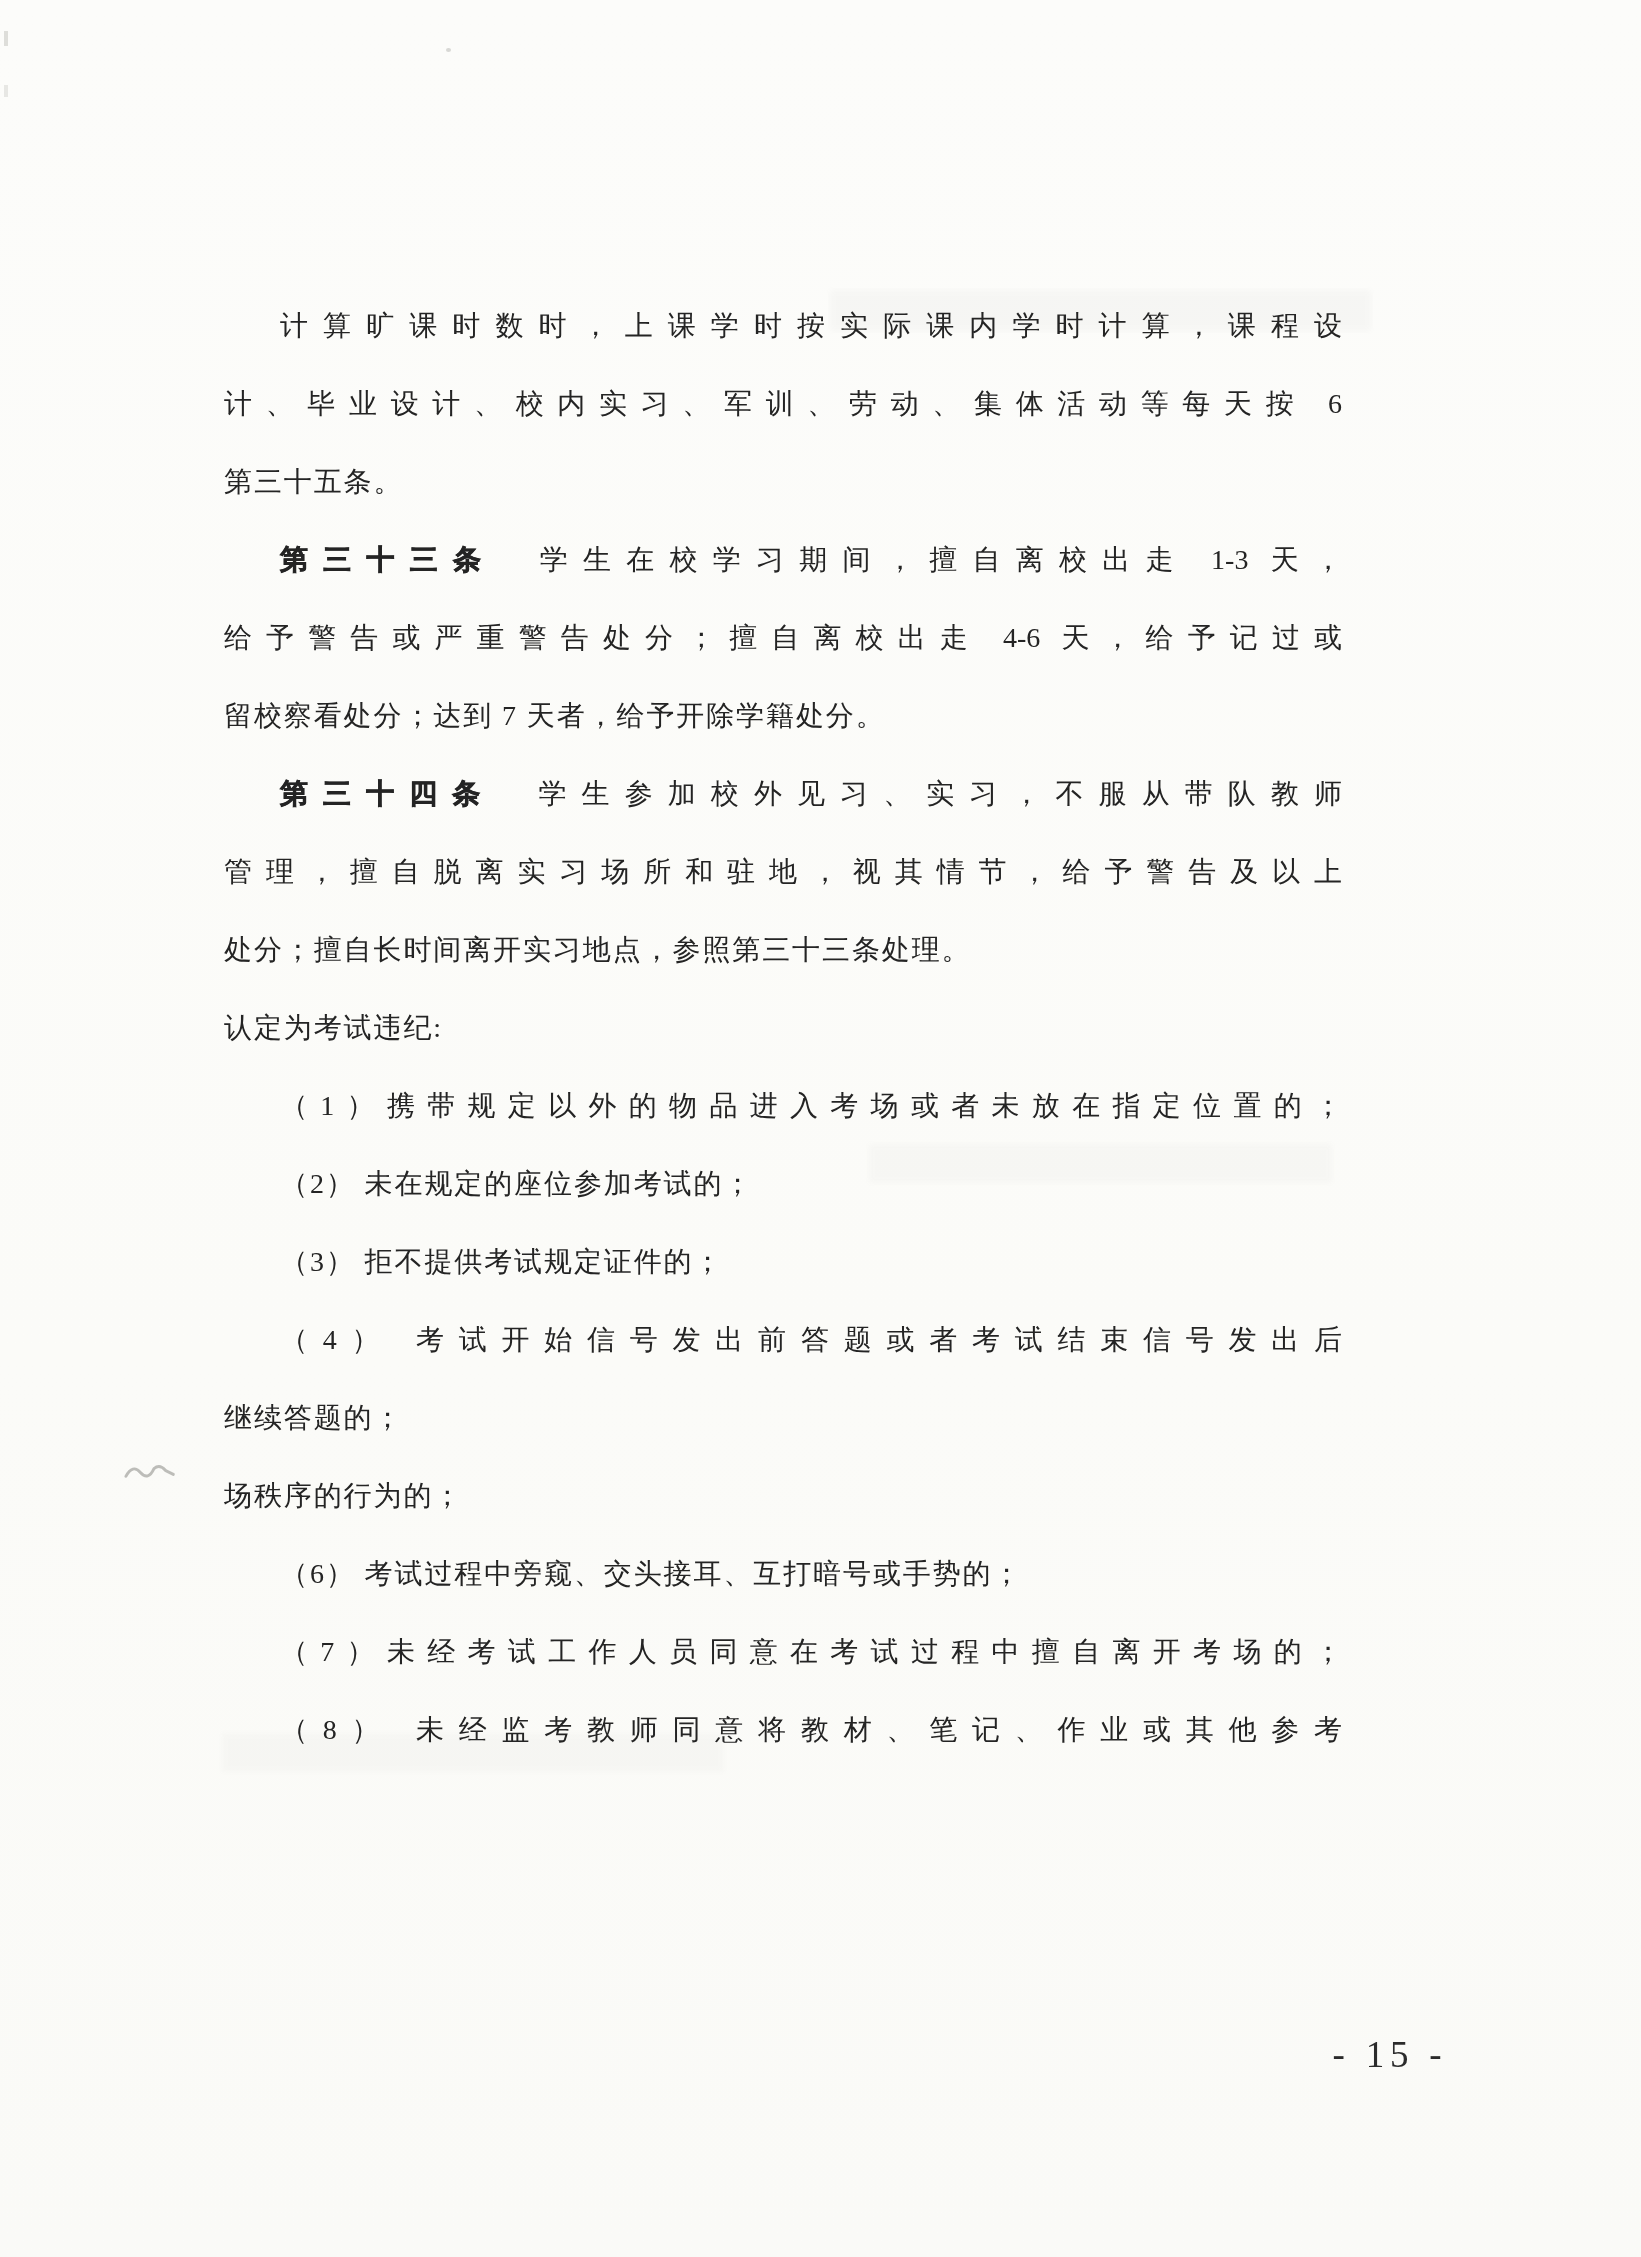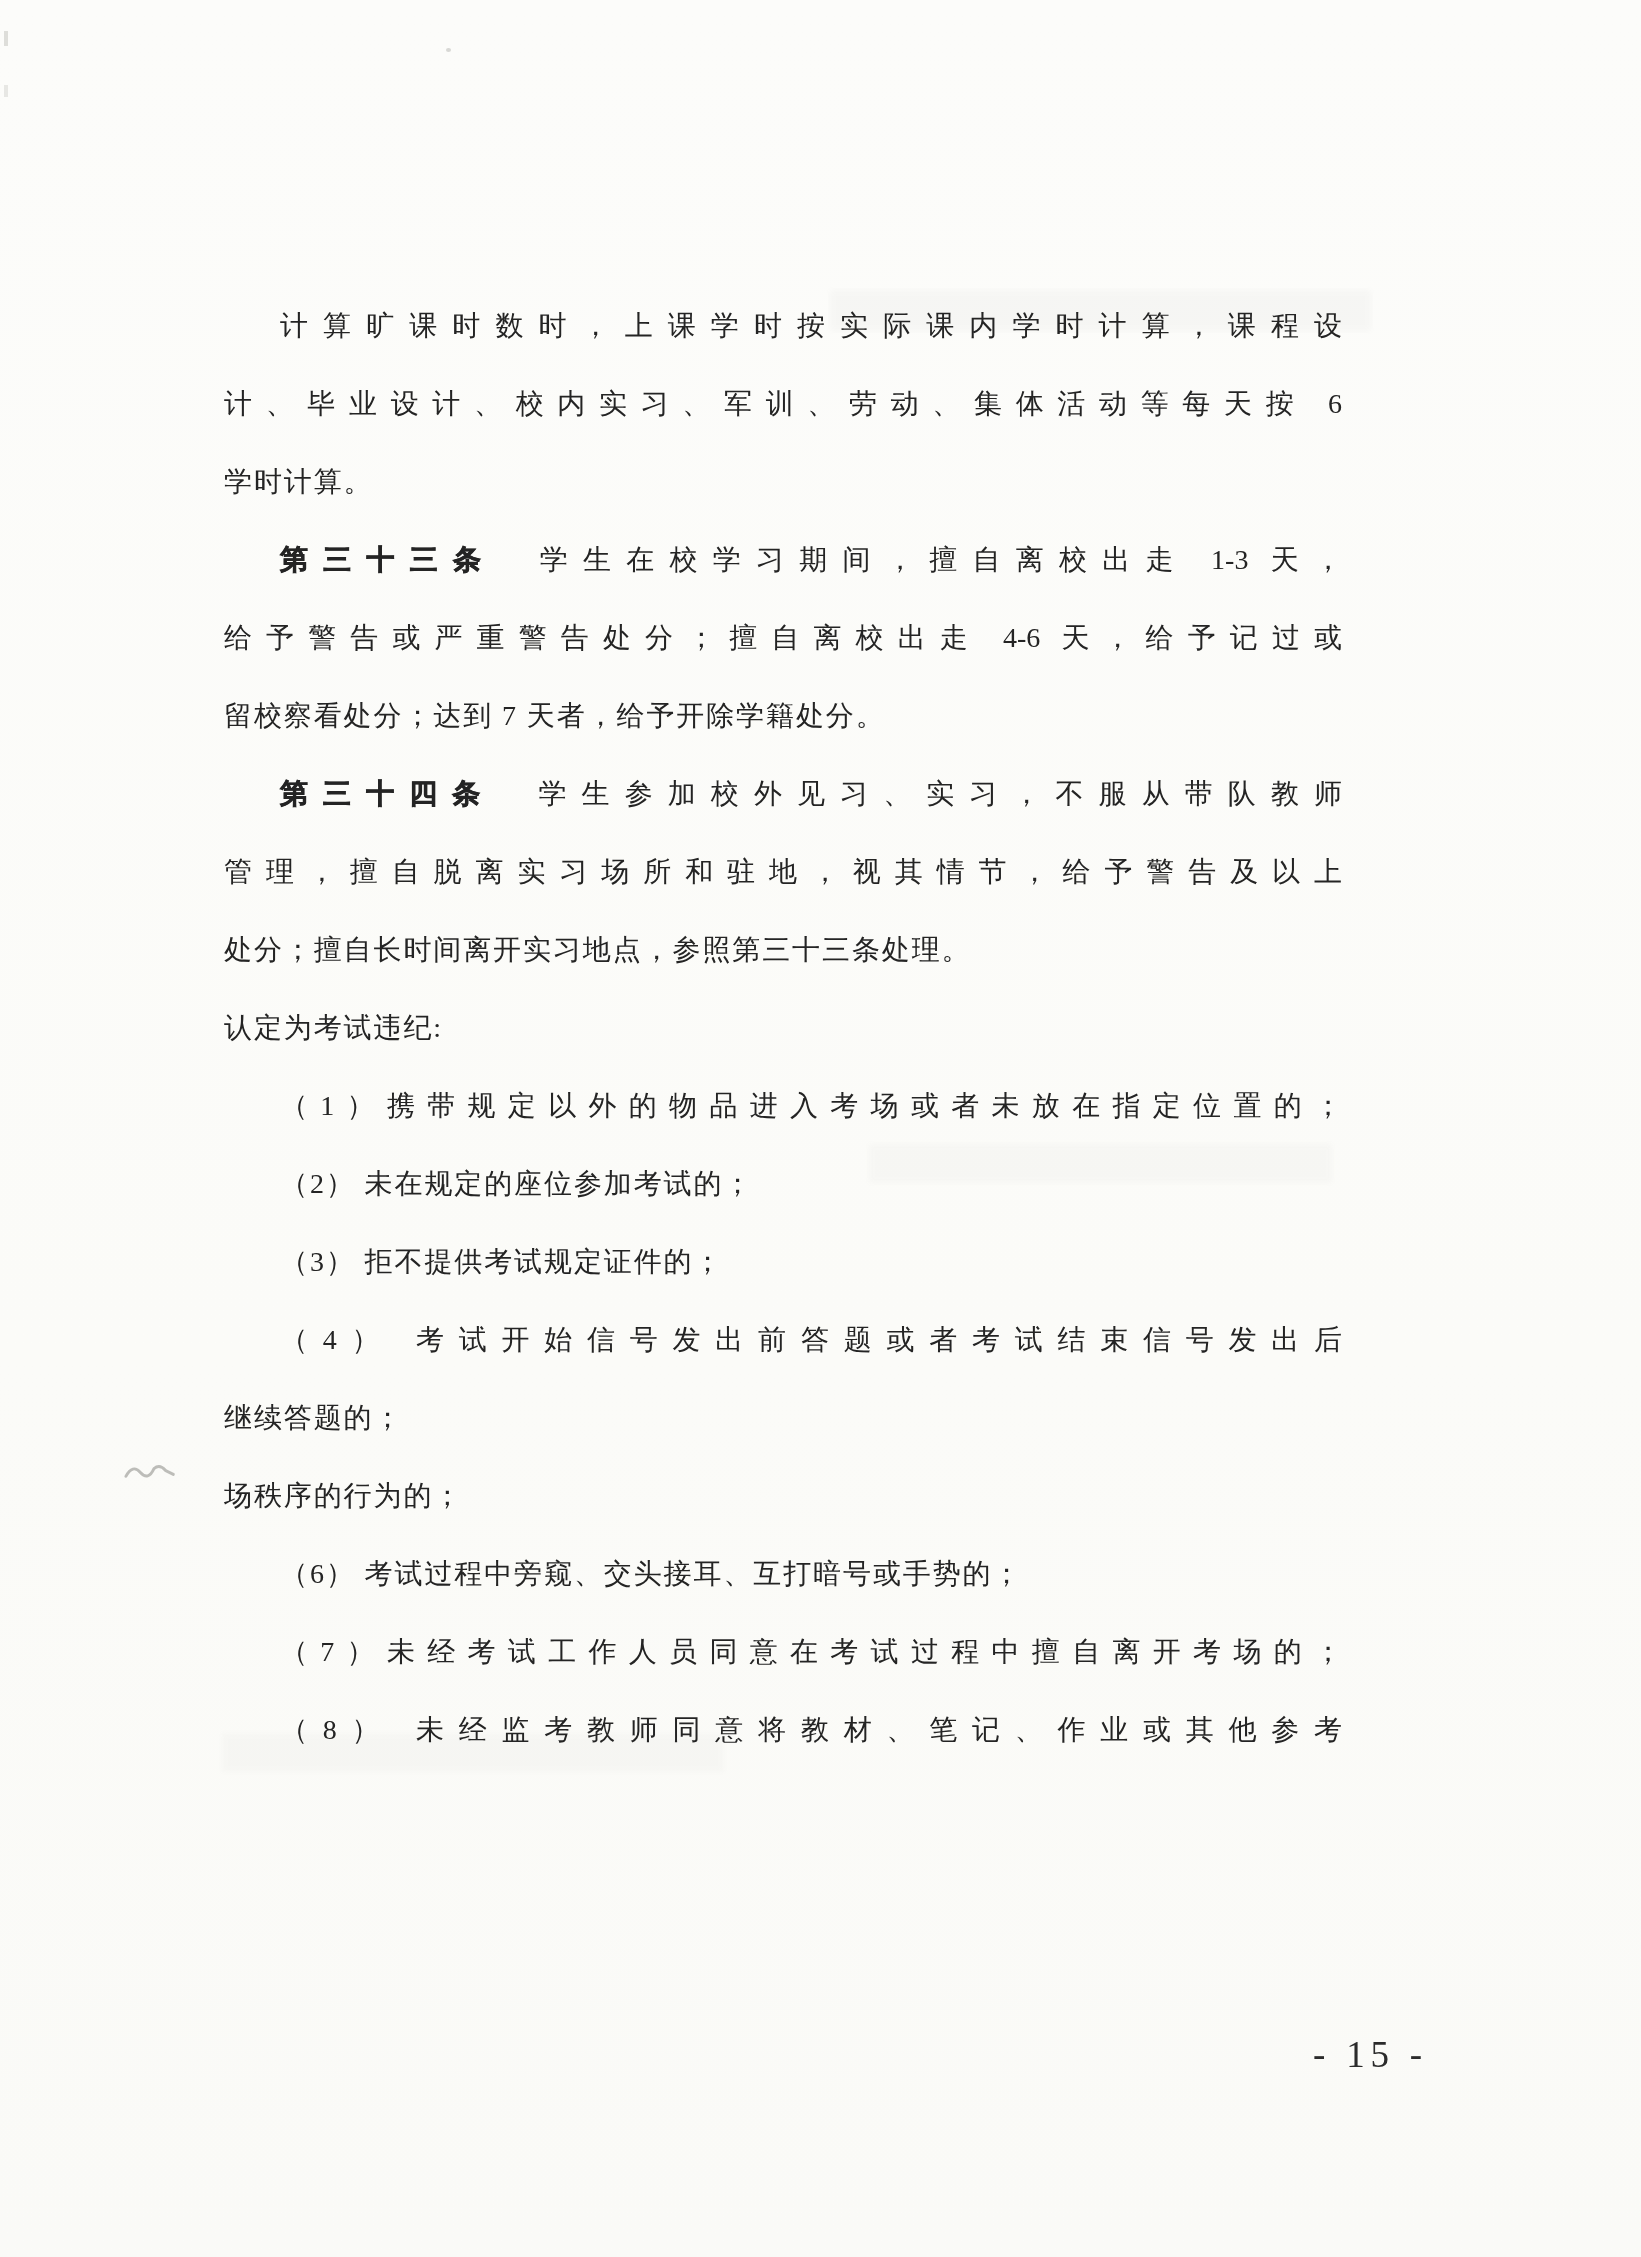--- a/index.html
+++ b/index.html
@@ -44,20 +44,21 @@
     font-weight: 700;
     -webkit-text-stroke: 0.6px #242424;
   }
   .page-number {
     position: absolute;
     left: 1313px;
     top: 2033px;
     width: 154px;
     font-size: 37px;
     letter-spacing: 5.8px;
+    text-align: center;
     color: #2b2b2b;
   }
   
   .artifact { position: absolute; pointer-events: none; }
   .pencil-mark { left: 122px; top: 1451px; }
   .dot-1 { left: 446px; top: 48px; width: 4.8px; height: 3.9px;
            background: #b9b9b6; border-radius: 50%; opacity: .55; }
   .edge-mark-1 { left: 3.9px; top: 31px; width: 3.9px; height: 15.4px;
                  background: #c9c9c5; opacity: .6; }
   .edge-mark-2 { left: 3.9px; top: 85px; width: 3.9px; height: 11.6px;
@@ -80,21 +81,21 @@
   <div class="artifact ghost-1"></div>
   <div class="artifact ghost-2"></div>
   <div class="artifact ghost-3"></div>
   <svg class="artifact pencil-mark" width="62" height="41" viewBox="0 0 64 42">
     <path d="M4 26 q7 -13 15 -4 t14 -4 q6 -5 12 2 l8 4" fill="none" stroke="#9b9b97" stroke-width="3" stroke-linecap="round" opacity="0.65"></path>
   </svg>
 
   <div class="text-area">
       <div class="line justify indent"><span>计算旷课时数时，上课学时按实际课内学时计算，课程设</span></div>
       <div class="line justify"><span>计、毕业设计、校内实习、军训、劳动、集体活动等每天按 6</span></div>
-      <div class="line"><span>学时计算。</span></div>
+      <div class="line"><span>第三十五条。</span></div>
       <div class="line justify indent"><span class="bold">第三十三条</span><span>　学生在校学习期间，擅自离校出走 1-3 天，</span></div>
       <div class="line justify"><span>给予警告或严重警告处分；擅自离校出走 4-6 天，给予记过或</span></div>
       <div class="line"><span>留校察看处分；达到 7 天者，给予开除学籍处分。</span></div>
       <div class="line justify indent"><span class="bold">第三十四条</span><span>　学生参加校外见习、实习，不服从带队教师</span></div>
       <div class="line justify"><span>管理，擅自脱离实习场所和驻地，视其情节，给予警告及以上</span></div>
       <div class="line"><span>处分；擅自长时间离开实习地点，参照第三十三条处理。</span></div>
       <div class="line"><span>认定为考试违纪:</span></div>
       <div class="line justify indent"><span>（1）携带规定以外的物品进入考场或者未放在指定位置的；</span></div>
       <div class="line indent"><span>（2） 未在规定的座位参加考试的；</span></div>
       <div class="line indent"><span>（3） 拒不提供考试规定证件的；</span></div>

